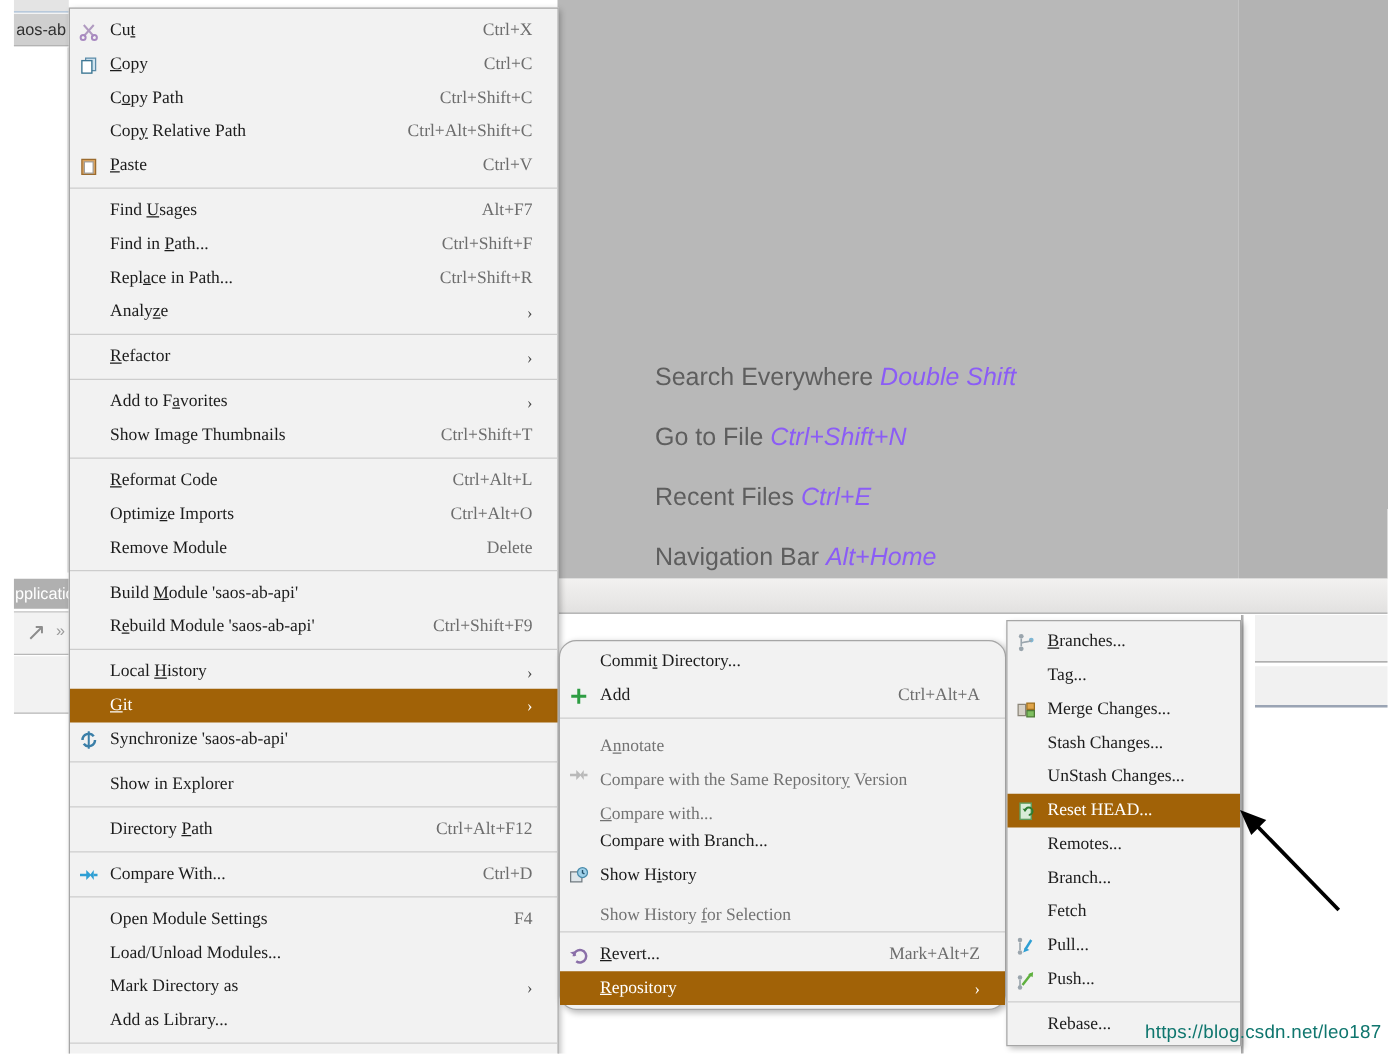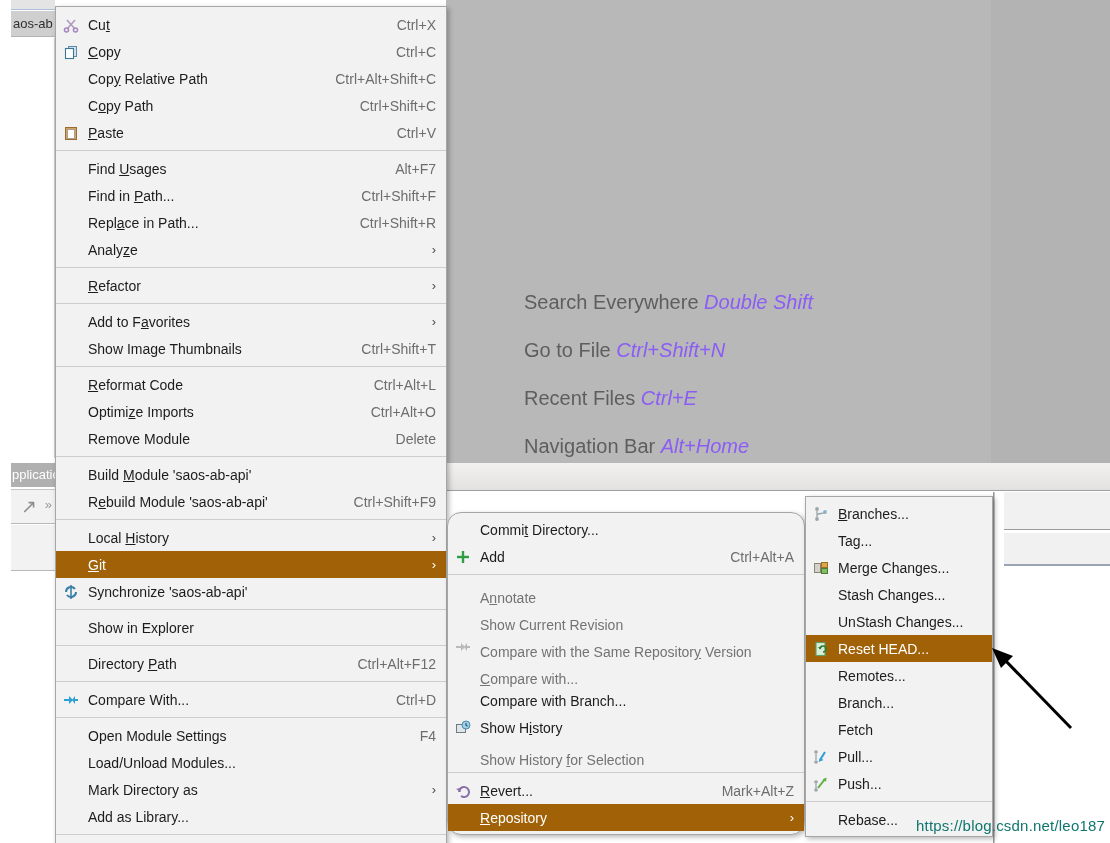--- a/index.html
+++ b/index.html
@@ -127,23 +127,24 @@
     color: #1c1c1c;
   }
   .menu.lvl1 { left: 44px; top: 6px; width: 392px; padding-top: 4px; }
   .menu.lvl2 { left: 436px; top: 512px; width: 358px; border-radius: 14px; }
   .menu.lvl3 { left: 794px; top: 496px; width: 188px; }
 
   .mi {
     position: relative;
     display: flex; align-items: center;
     height: 27px;
-    padding-left: 32px; padding-right: 10px;
+    padding-left: 32px; padding-right: 20px;
     white-space: nowrap;
     cursor: default;
+    font-family: Liberation Serif, serif;
   }
   .mi .label { flex: 0 0 auto; }
   .mi .accel {
     margin-left: auto;
     color: #6d6d6d;
     padding-left: 26px;
   }
   .mi .arrow {
     margin-left: auto;
     color: #4a4a4a;
@@ -238,26 +239,26 @@
         <span class="ico">
           <svg width="16" height="16" viewBox="0 0 16 16">
             <rect x="5.5" y="2.5" width="8" height="10" fill="#cfe3ef" stroke="#5b8ba8" stroke-width="1"></rect>
             <rect x="2.5" y="4.5" width="8" height="10" fill="#ffffff" stroke="#3d7794" stroke-width="1.1"></rect>
           </svg>
         </span>
         <span class="label"><u>C</u>opy</span>
         <span class="accel">Ctrl+C</span>
       </div>
       <div class="mi">
+        <span class="label">C<u>o</u>py Path</span>
+        <span class="accel">Ctrl+Shift+C</span>
+      </div>
+      <div class="mi">
         <span class="label">Cop<u>y</u> Relative Path</span>
         <span class="accel">Ctrl+Alt+Shift+C</span>
-      </div>
-      <div class="mi">
-        <span class="label">C<u>o</u>py Path</span>
-        <span class="accel">Ctrl+Shift+C</span>
       </div>
       <div class="mi">
         <span class="ico">
           <svg width="16" height="16" viewBox="0 0 16 16">
             <rect x="2.5" y="2.5" width="11" height="12" fill="#d9a25e" stroke="#9b6b2e" stroke-width="1"></rect>
             <rect x="4.5" y="4.5" width="7" height="9" fill="#ffffff" stroke="#9b9b9b" stroke-width="0.9"></rect>
           </svg>
         </span>
         <span class="label"><u>P</u>aste</span>
         <span class="accel">Ctrl+V</span>
@@ -384,23 +385,20 @@
             <line x1="8" y1="2" x2="8" y2="14" stroke="#2e9d43" stroke-width="2.4"></line>
             <line x1="2" y1="8" x2="14" y2="8" stroke="#2e9d43" stroke-width="2.4"></line>
           </svg>
         </span>
         <span class="label">Add</span>
         <span class="accel">Ctrl+Alt+A</span>
       </div>
       <div class="sep"></div>
       <div class="mi disabled">
         <span class="label">A<u>n</u>notate</span>
-      </div>
-      <div class="mi disabled">
-        <span class="label">Show Current Revision</span>
       </div>
       <div class="mi disabled">
         <span class="ico">
           <svg width="16" height="16" viewBox="0 0 16 16">
             <path d="M1 8h6" stroke="#b9b9b9" stroke-width="2"></path>
             <path d="M6 4l4 4-4 4z" fill="#b9b9b9"></path>
             <path d="M15 8h-3" stroke="#b9b9b9" stroke-width="2"></path>
             <path d="M12 4l-3 4 3 4z" fill="#b9b9b9"></path>
           </svg>
         </span>

